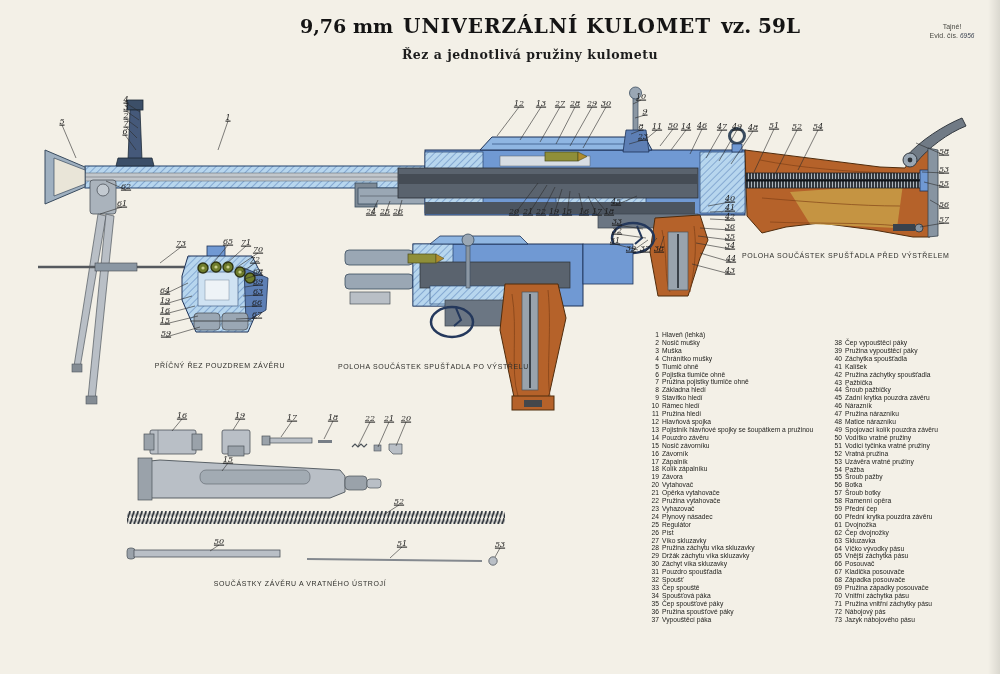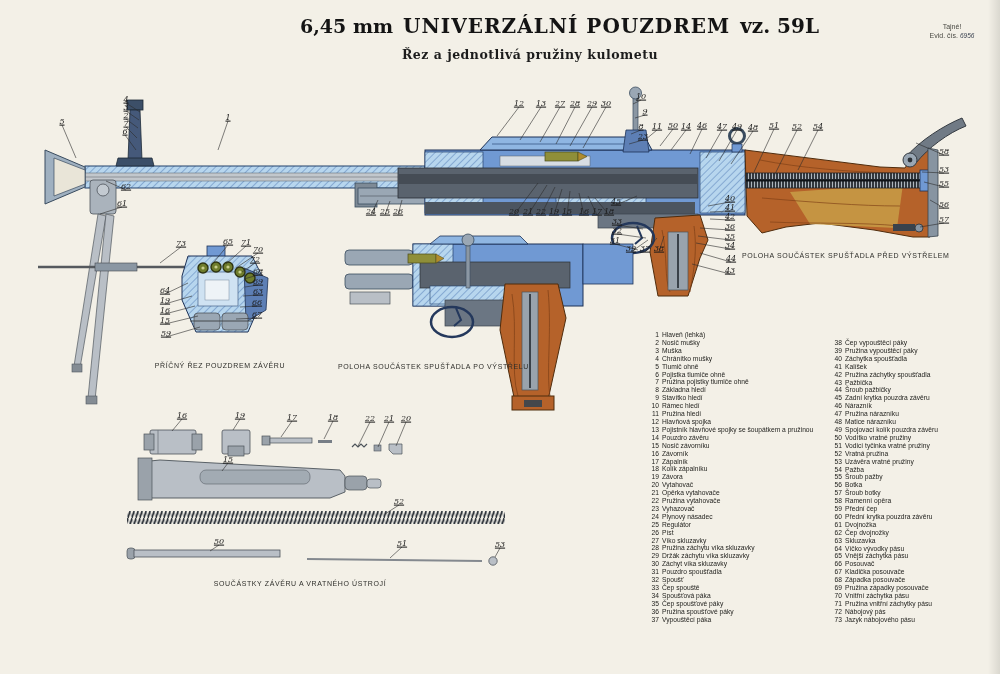--- a/index.html
+++ b/index.html
@@ -406,21 +406,21 @@
       <span class="callout" style="left: 406px; top: 419px;">20</span>
       <span class="callout" style="left: 228px; top: 460px;">15</span>
       <span class="callout" style="left: 399px; top: 502px;">52</span>
       <span class="callout" style="left: 219px; top: 542px;">50</span>
       <span class="callout" style="left: 402px; top: 544px;">51</span>
       <span class="callout" style="left: 500px; top: 545px;">53</span>
     </div>
 
   <div class="abs title-block">
     <div class="title-line">
-      <span class="title-cal">6,45 mm</span><span>UNIVERZÁLNÍ POUZDREM</span><span class="title-suffix">vz. 59L</span>
+      <span class="title-cal">9,76 mm</span><span>UNIVERZÁLNÍ KULOMET</span><span class="title-suffix">vz. 59L</span>
     </div>
     <div class="subtitle">Řez a jednotlivá pružiny kulometu</div>
   </div>
 
   <div class="abs stamp">
     <div>Tajné!</div>
     <div>
       <span>Evid. čís.</span>
       <span class="hand">6956</span>
     </div>

